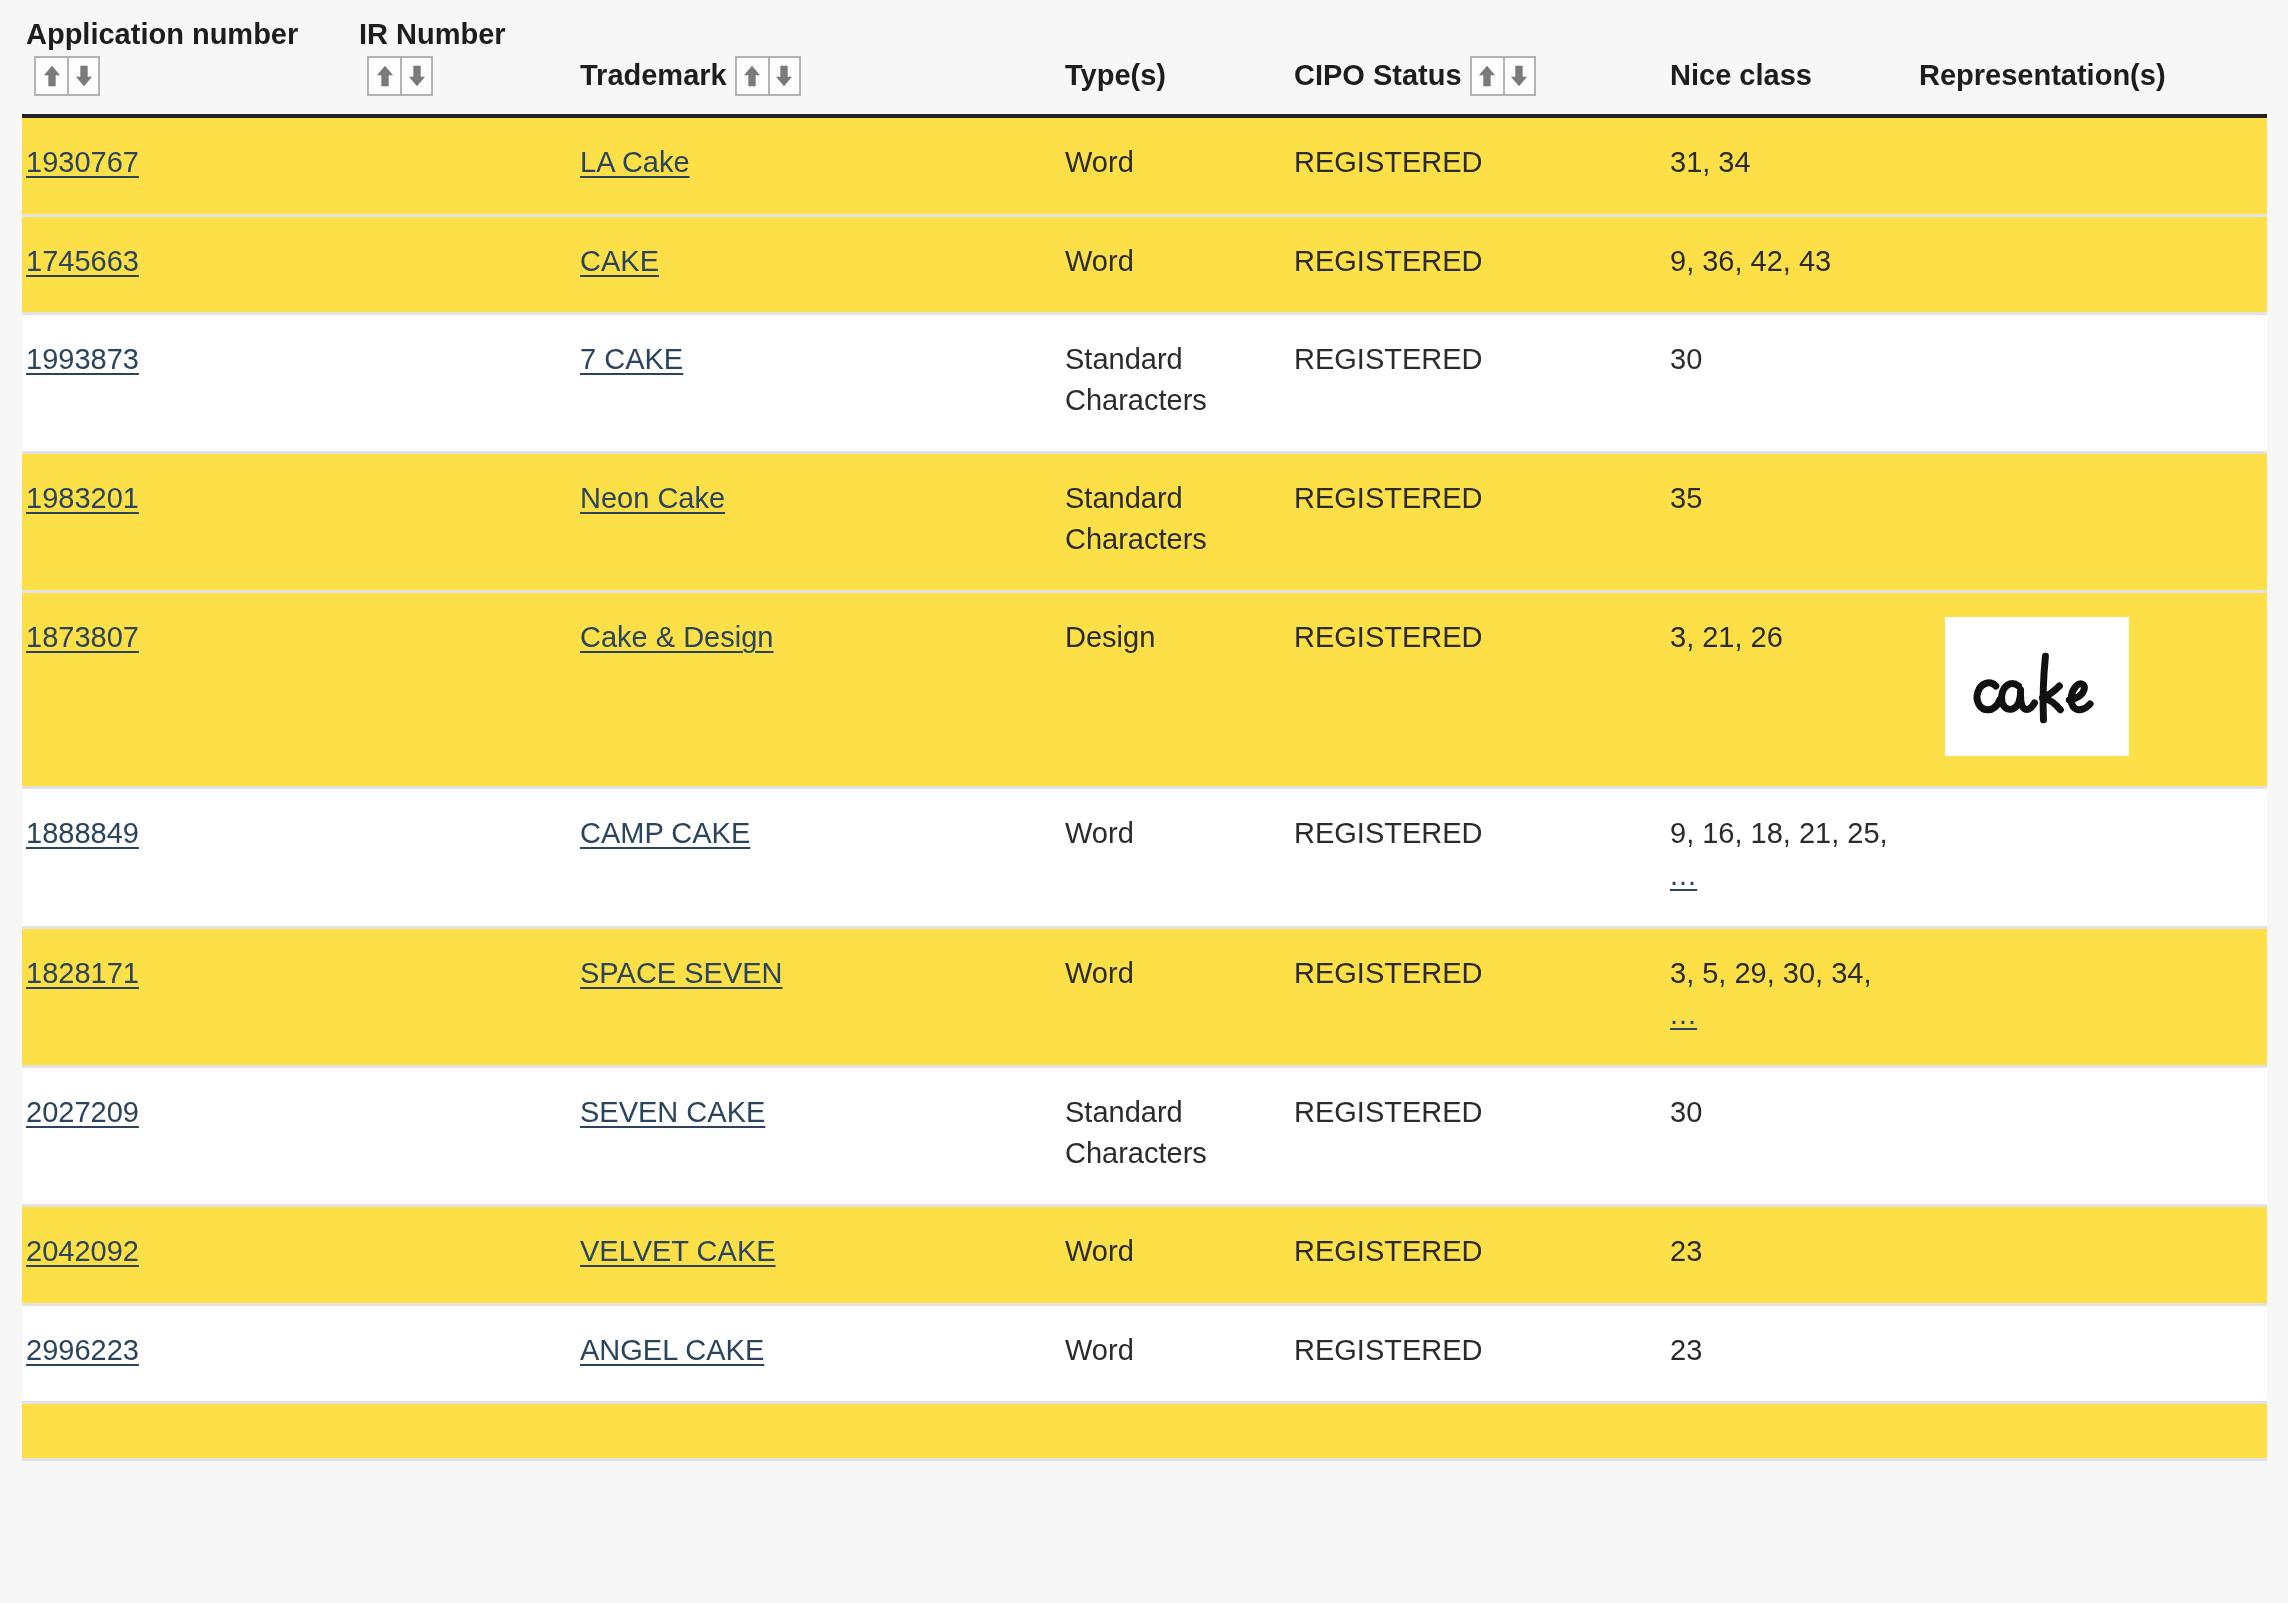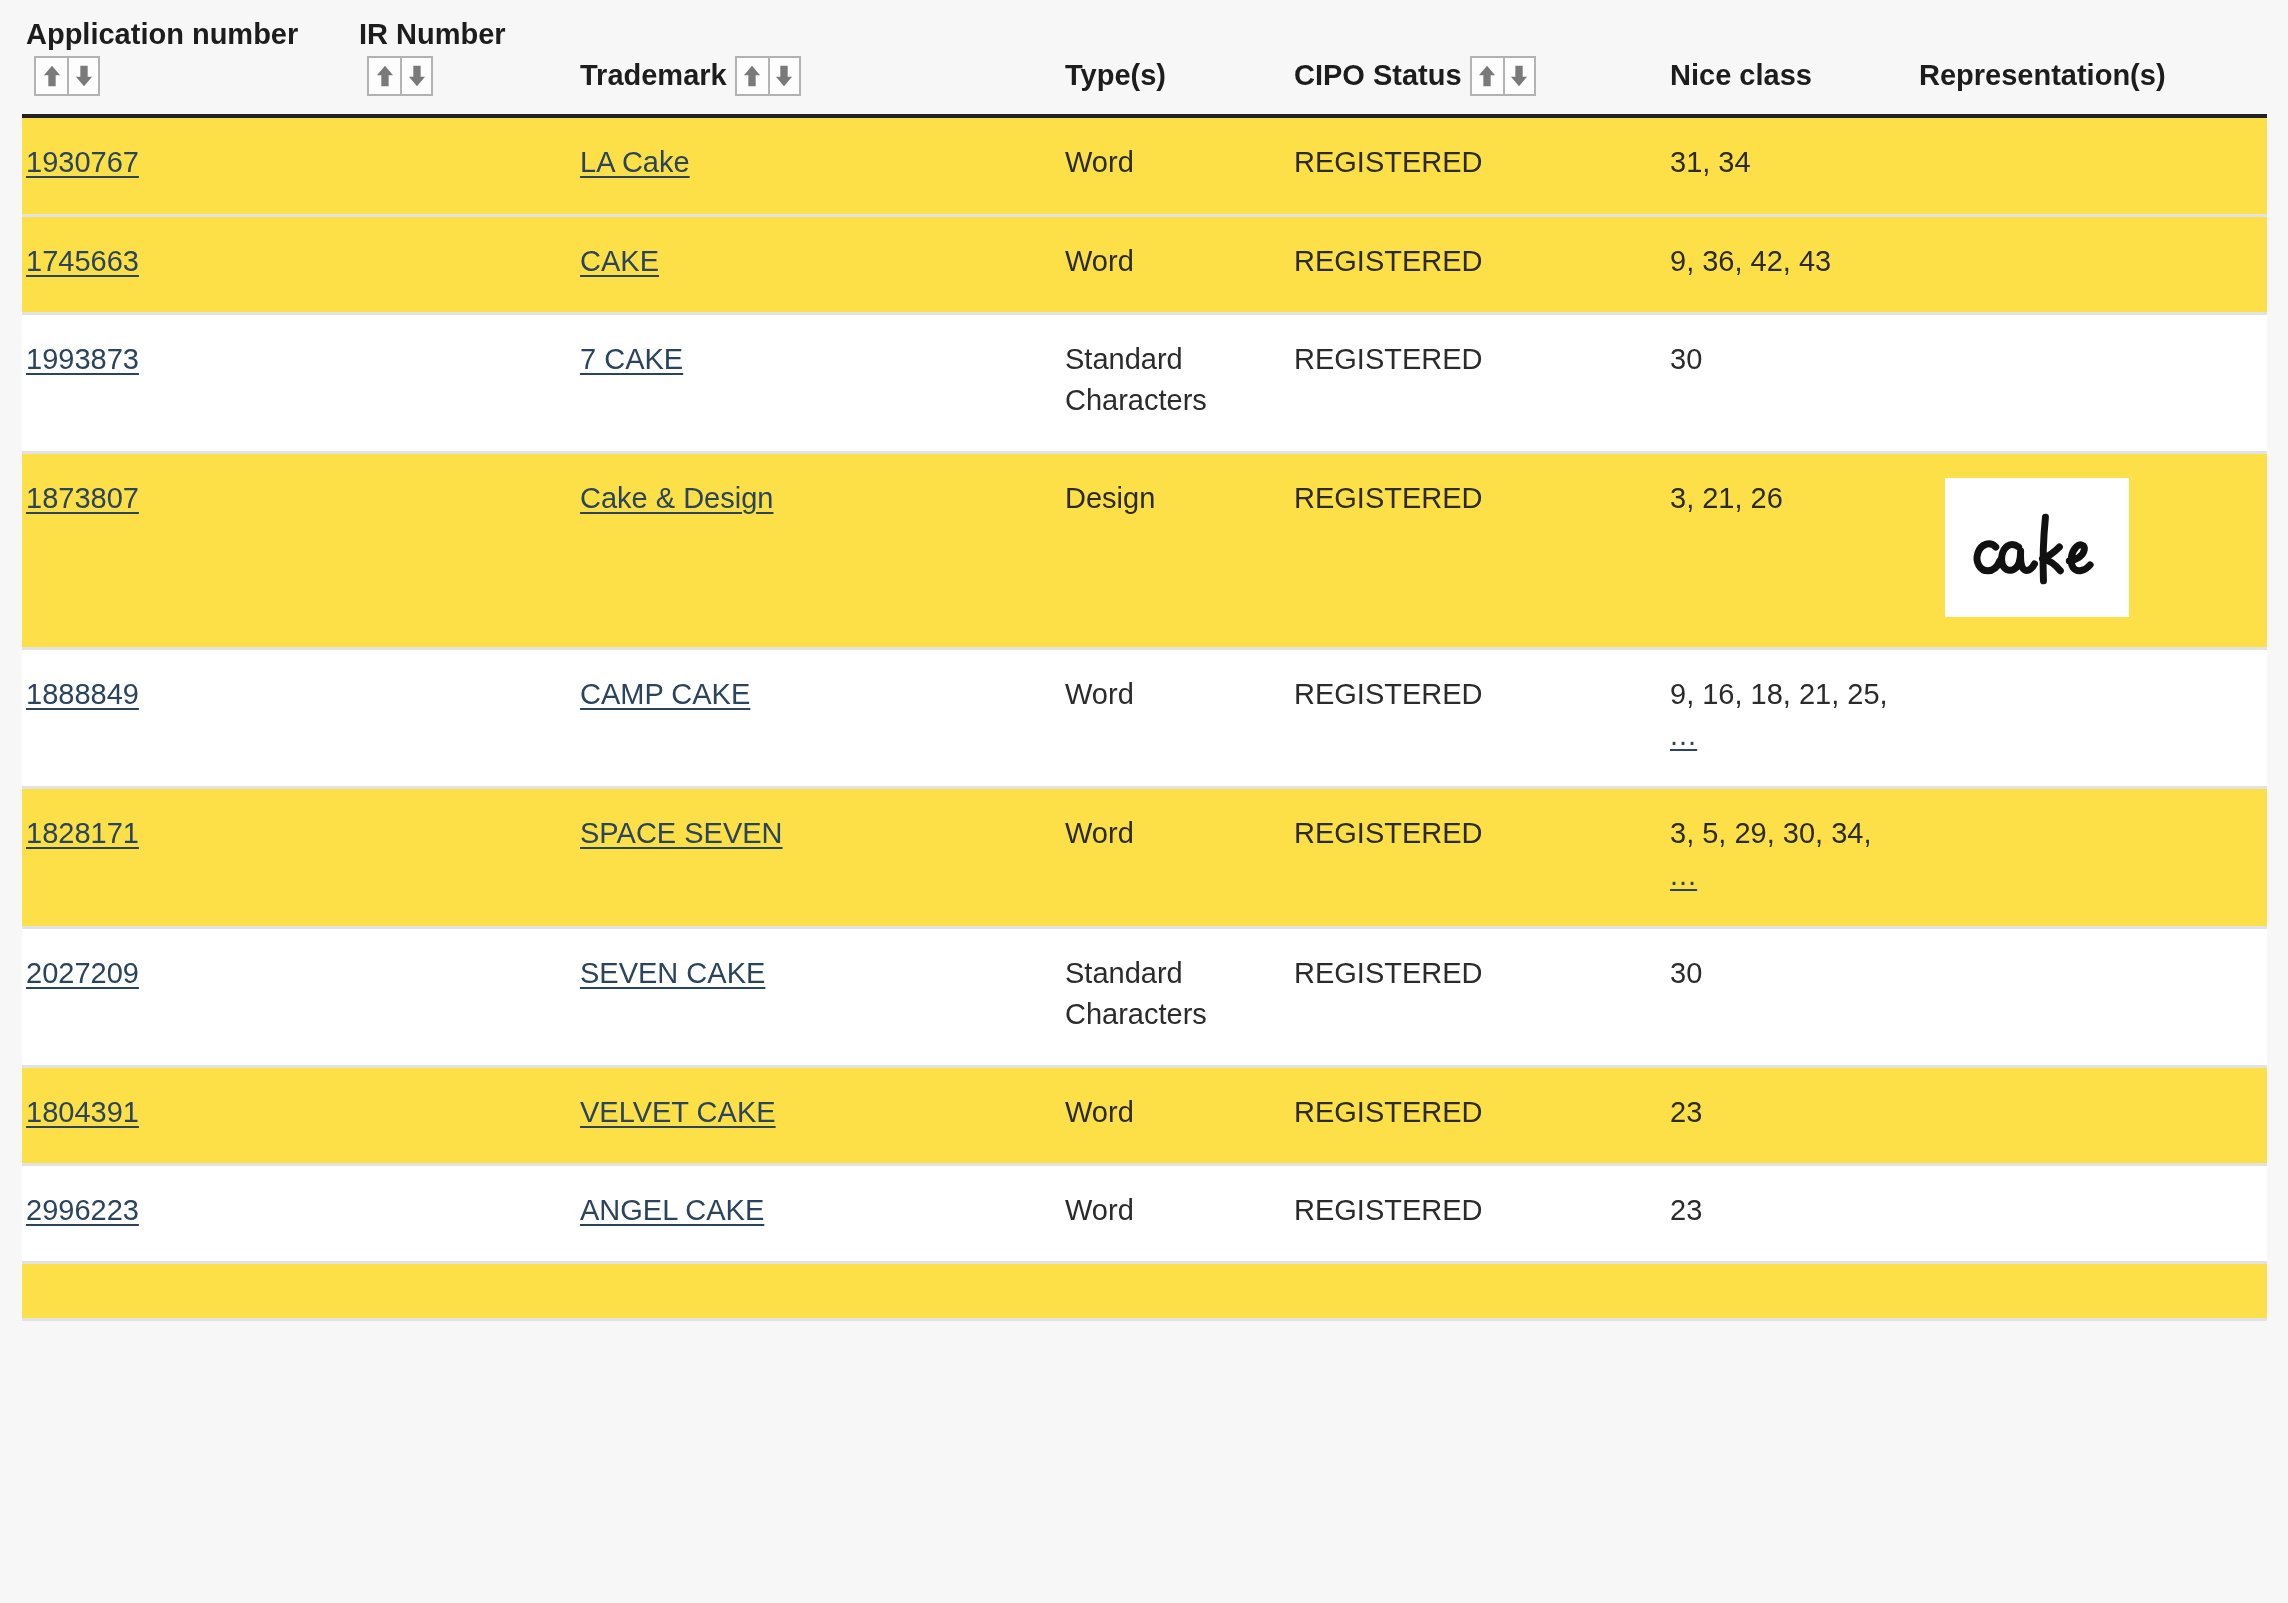--- a/index.html
+++ b/index.html
@@ -215,20 +215,29 @@
         <tr class="even">
           <td><a class="link" href="#">1993873</a></td>
           <td><span></span></td>
           <td><a class="link" href="#">7 CAKE</a></td>
           <td><span>Standard Characters</span></td>
           <td><span>REGISTERED</span></td>
           <td><span class="nice-wrap">30</span></td>
           <td><span class="cell-empty"></span></td>
         </tr>
         <tr class="odd">
+          <td><a class="link" href="#">1983201</a></td>
+          <td><span></span></td>
+          <td><a class="link" href="#">Neon Cake</a></td>
+          <td><span>Standard Characters</span></td>
+          <td><span>REGISTERED</span></td>
+          <td><span class="nice-wrap">35</span></td>
+          <td><span class="cell-empty"></span></td>
+        </tr>
+        <tr class="odd">
           <td><a class="link" href="#">1873807</a></td>
           <td><span></span></td>
           <td><a class="link" href="#">Cake &amp; Design</a></td>
           <td><span>Design</span></td>
           <td><span>REGISTERED</span></td>
           <td><span class="nice-wrap">3, 21, 26</span></td>
           <td>
             <span class="rep-box">
               <svg width="149" height="90" viewBox="0 0 150 90" aria-hidden="true">
                 <g fill="none" stroke="#111111" stroke-linecap="round" stroke-linejoin="round">
@@ -263,21 +272,21 @@
         <tr class="even">
           <td><a class="link" href="#">2027209</a></td>
           <td><span></span></td>
           <td><a class="link" href="#">SEVEN CAKE</a></td>
           <td><span>Standard Characters</span></td>
           <td><span>REGISTERED</span></td>
           <td><span class="nice-wrap">30</span></td>
           <td><span class="cell-empty"></span></td>
         </tr>
         <tr class="odd">
-          <td><a class="link" href="#">1804391</a></td>
+          <td><a class="link" href="#">2042092</a></td>
           <td><span></span></td>
           <td><a class="link" href="#">VELVET CAKE</a></td>
           <td><span>Word</span></td>
           <td><span>REGISTERED</span></td>
           <td><span class="nice-wrap">23</span></td>
           <td><span class="cell-empty"></span></td>
         </tr>
         <tr class="even">
           <td><a class="link" href="#">2996223</a></td>
           <td><span></span></td>

